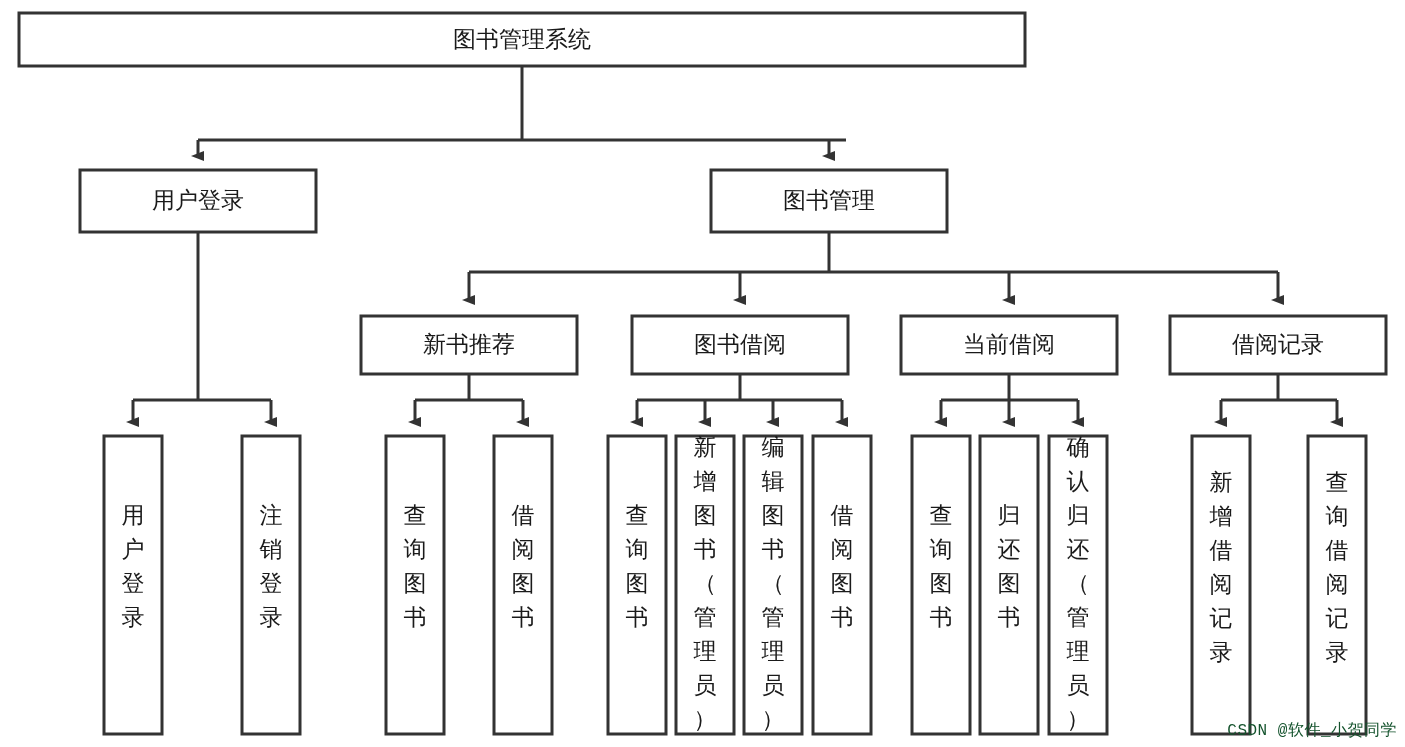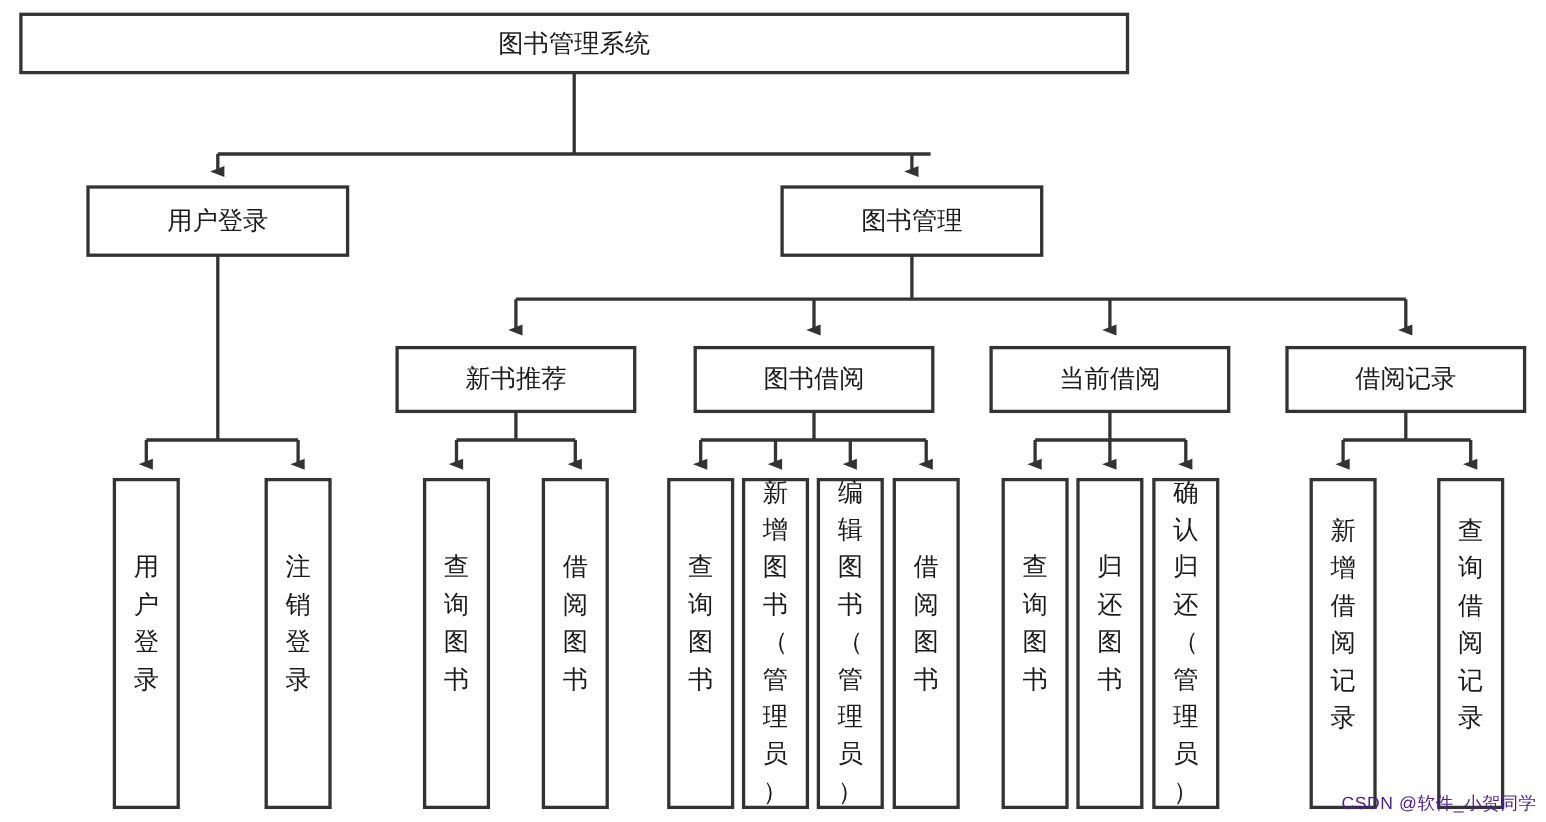--- a/index.html
+++ b/index.html
@@ -54,23 +54,23 @@
 
   .arrow-head {
     fill: #333333;
     stroke: none;
   }
 
   .watermark {
     position: absolute;
     right: 8px;
     bottom: 6px;
-    color: #4c1d95;
+    color: #14532d;
     font-size: 16px;
-    font-family: Liberation Sans, sans-serif;
+    font-family: Liberation Mono, monospace;
     letter-spacing: 0.5px;
     pointer-events: none;
     user-select: none;
   }
 </style>
 </head>
 <body>
 
 <svg id="diagram" viewBox="0 0 1405 747">
   <defs>

